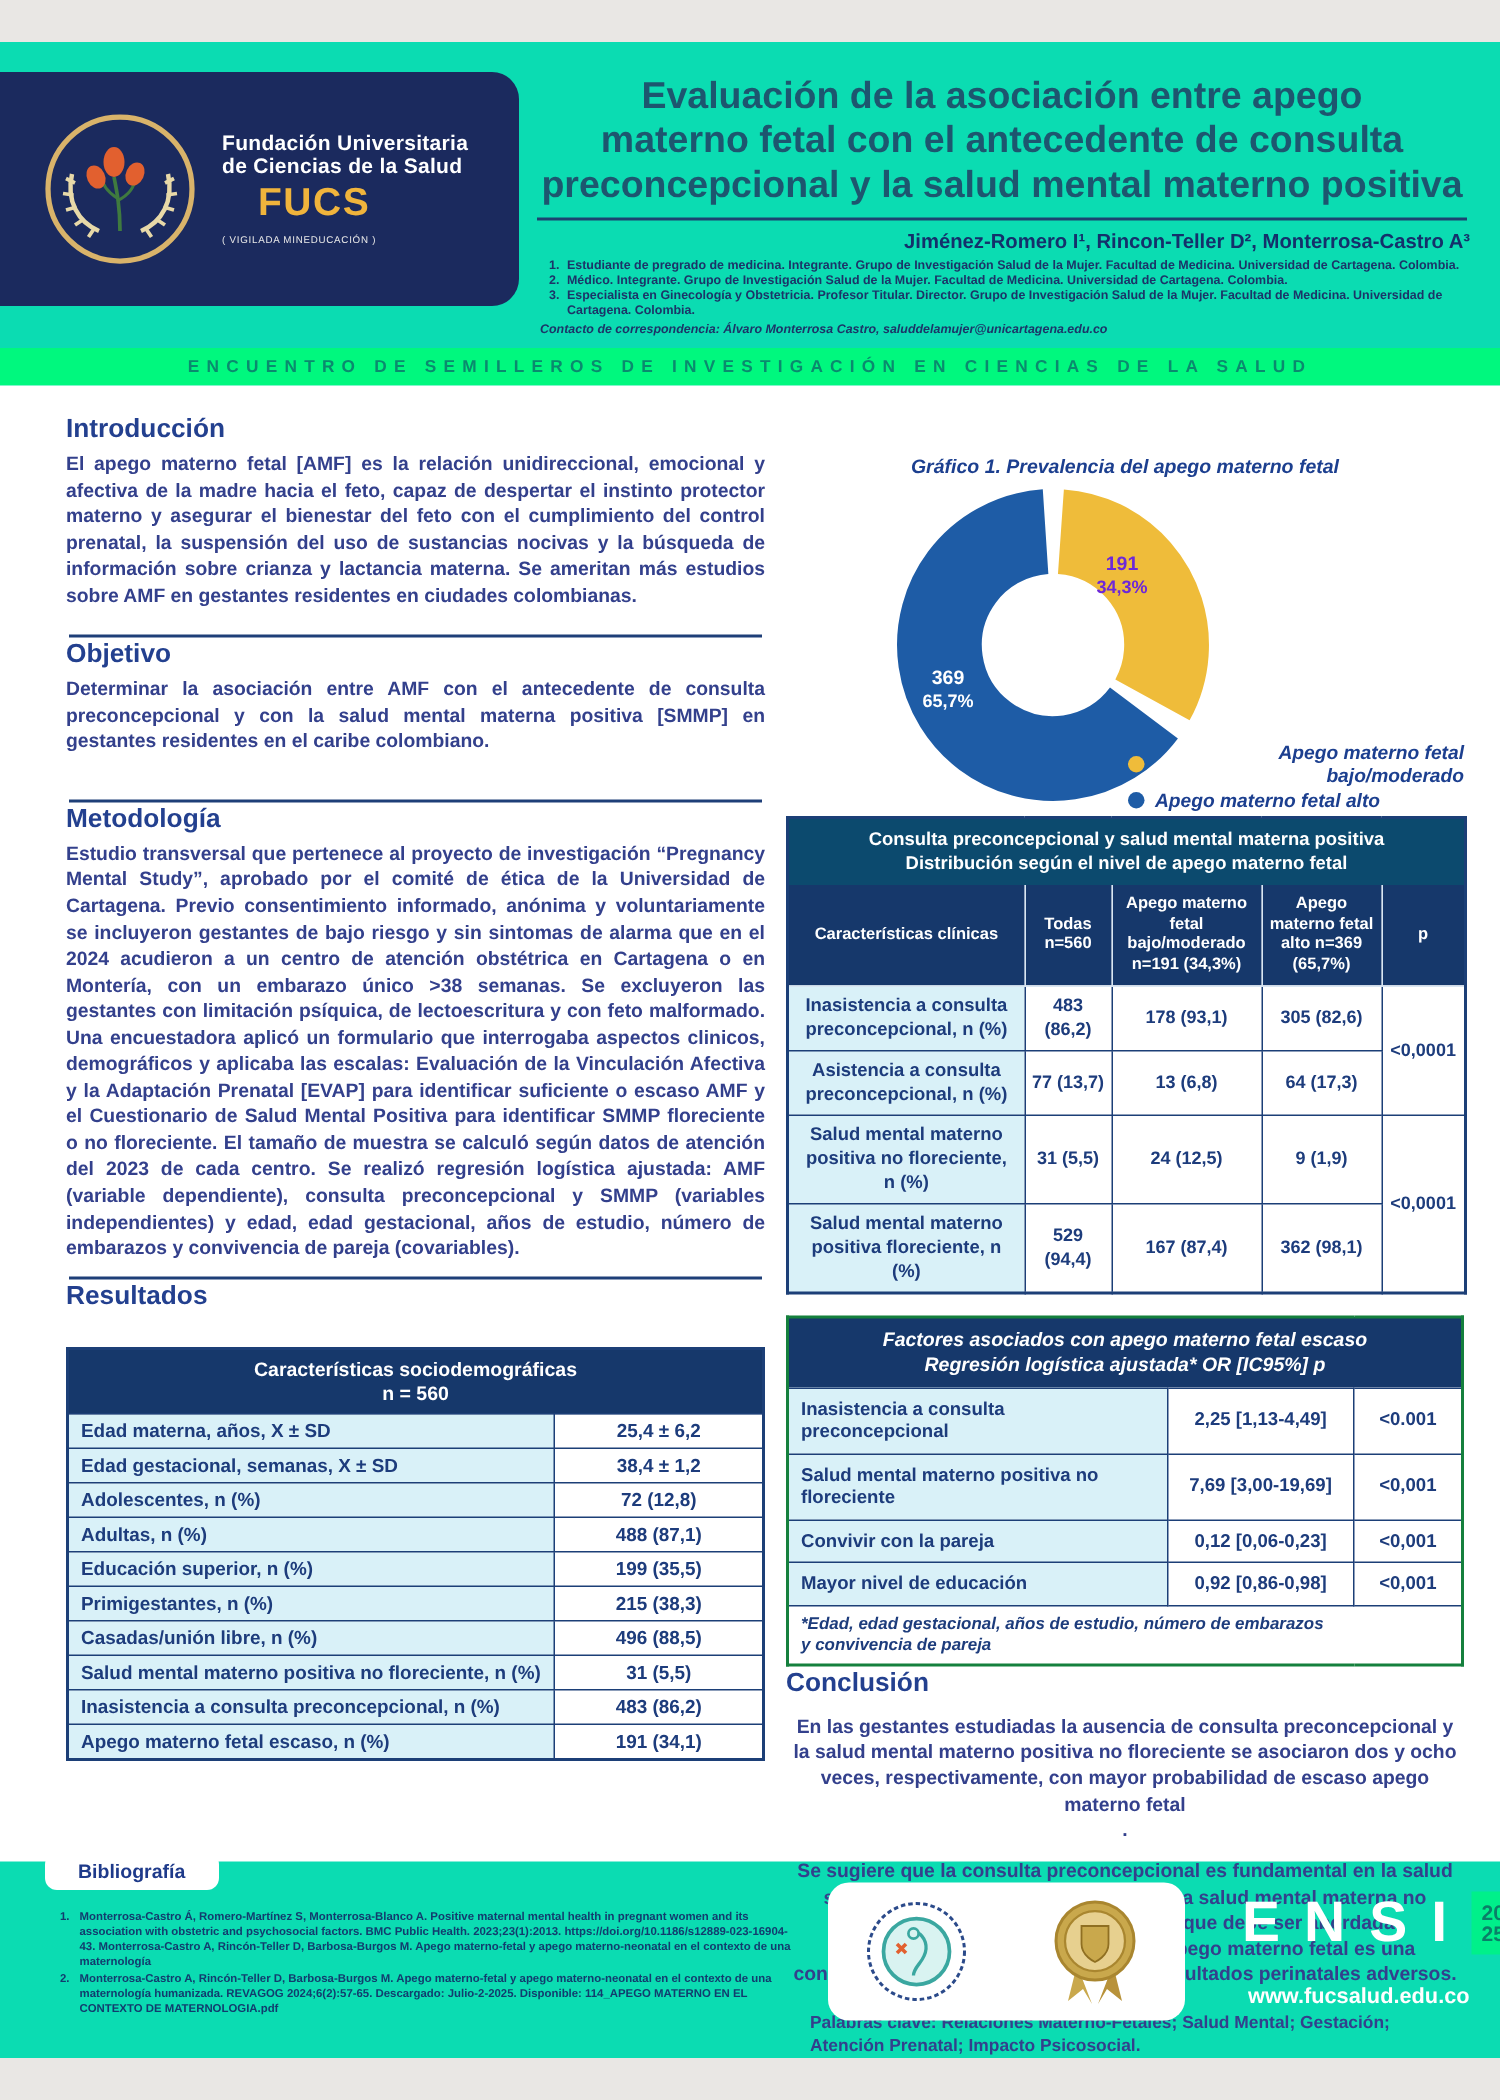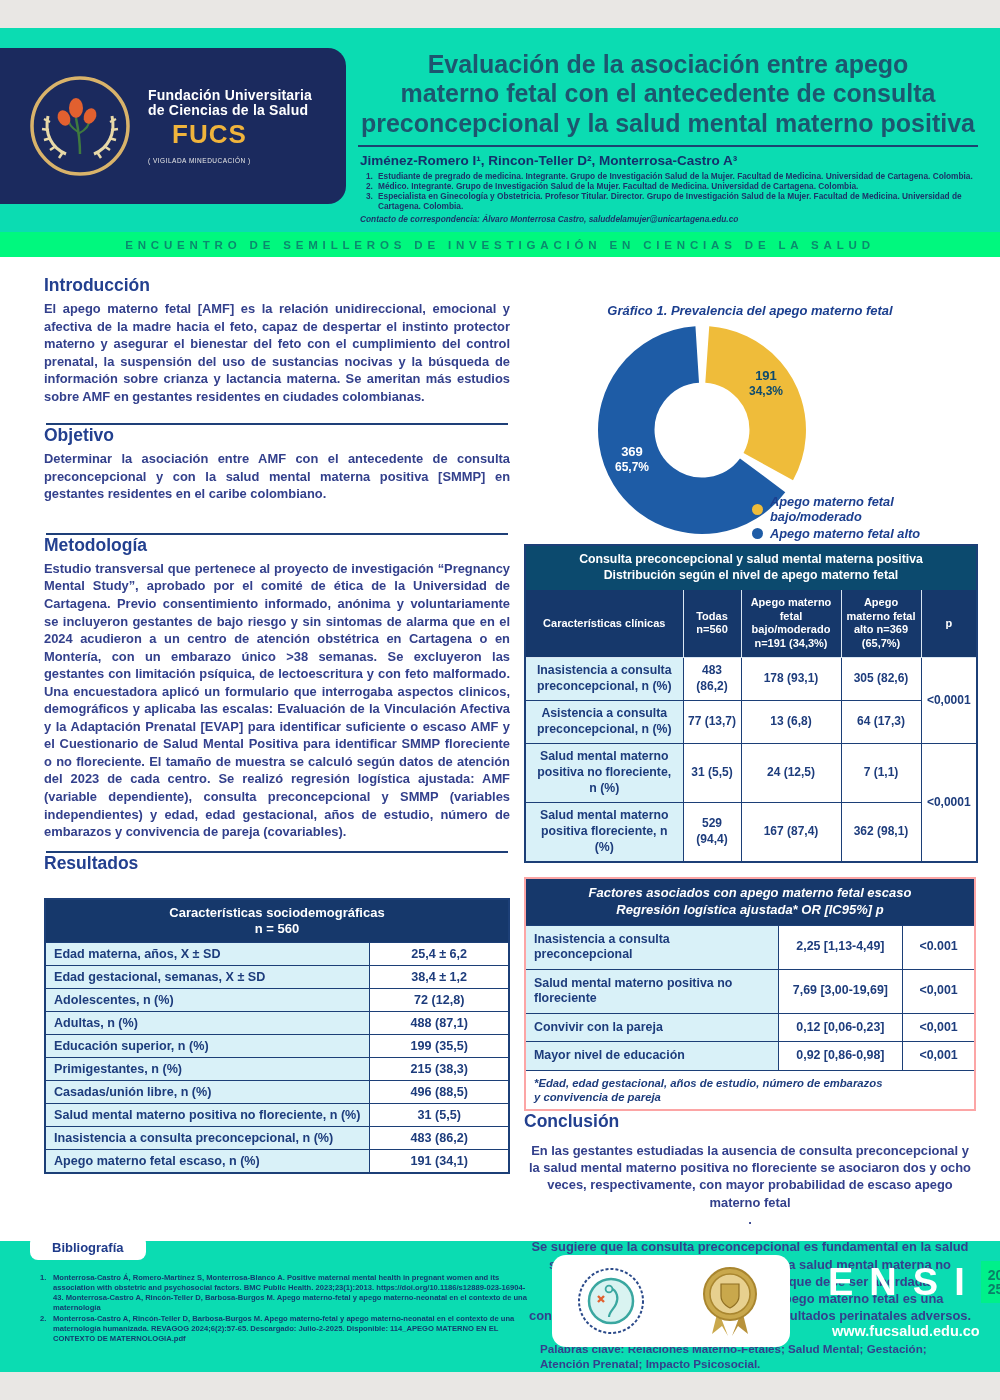--- a/index.html
+++ b/index.html
@@ -11,21 +11,21 @@
   .header-band{position:relative;width:1000px;height:204px;}
   .logo-panel{position:absolute;left:0;top:20px;width:346px;height:156px;background:#1b2a5e;border-radius:0 18px 18px 0;display:flex;align-items:center;}
   .emblem{margin-left:26px;flex:0 0 auto;}
   .logo-text{margin-left:14px;color:#fff;line-height:1.12;}
   .logo-text .org{font-size:14px;font-weight:700;letter-spacing:.2px;}
   .logo-text .fucs{font-size:26px;font-weight:800;color:#f0b43c;letter-spacing:1px;margin-top:1px;margin-left:24px;}
   .logo-text .vigilada{font-size:6.5px;margin-top:8px;letter-spacing:.5px;color:#e8e8e8;}
   .title-block{position:absolute;left:356px;top:22px;width:624px;}
   .poster-title{color:#1d566f;font-weight:800;font-size:25px;line-height:1.17;text-align:center;}
   .title-rule{height:2px;background:#1c4370;margin:7px 2px 6px 2px;}
-  .authors{color:#14306b;font-weight:800;font-size:13.5px;margin-left:4px;}
+  .authors{color:#14306b;font-weight:800;font-size:13.5px;margin-left:4px;text-align:right;}
   .affils{margin:3px 0 0 10px;padding:0;list-style:none;color:#1c3468;font-size:8.3px;font-weight:600;line-height:1.22;}
   .affils li{display:flex;}
   .affils .num{width:12px;flex:0 0 auto;text-align:left;}
   .contact{margin:3px 0 0 4px;color:#1c3468;font-size:8.3px;font-style:italic;font-weight:600;}
 
   
   .banner{width:1000px;height:25px;background:#00f87e;color:#0a8a6e;font-weight:800;font-size:11.5px;letter-spacing:.42em;display:flex;align-items:center;justify-content:center;}
 
   
   .content{position:relative;width:1000px;height:984px;background:#ffffff;display:flex;}
@@ -48,41 +48,41 @@
   .t1 td{border:1.6px solid #1c3f77;font-size:12.6px;font-weight:800;color:#1d3c7c;padding:4px 8px;}
   .t1 td.lab{background:#d9f1f8;width:70%;}
   .t1 td.val{text-align:center;background:#fff;}
 
   .t2{width:452px;margin-top:8px;border:2px solid #1c3f77;table-layout:fixed;}
   .t2 th.band{background:#0c4a6e;color:#fff;font-size:12.3px;font-weight:800;text-align:center;padding:6px 6px;white-space:pre-line;line-height:1.3;}
   .t2 th.colh{background:#16386b;color:#fff;font-size:11px;font-weight:800;text-align:center;padding:6px 3px;line-height:1.25;border:1.6px solid #d9e6f2;border-top:none;}
   .t2 td{border:1.6px solid #1c3f77;font-size:12px;font-weight:800;color:#1d3c7c;text-align:center;padding:5px 3px;line-height:1.3;background:#fff;}
   .t2 td.lab{background:#d9f1f8;text-align:center;font-size:12.3px;padding:5px 6px;}
 
-  .t3{width:452px;margin-top:14px;border:2px solid #fca5a5;table-layout:fixed;}
+  .t3{width:452px;margin-top:14px;border:2px solid #15803d;table-layout:fixed;}
   .t3 th.band{background:#16386b;color:#fff;font-size:13px;font-weight:800;font-style:italic;text-align:center;padding:6px 6px;white-space:pre-line;line-height:1.3;}
   .t3 td{border:1.6px solid #1c3f77;font-size:12.4px;font-weight:800;color:#1d3c7c;padding:6px 8px;background:#fff;line-height:1.25;}
   .t3 td.lab{background:#d9f1f8;}
   .t3 td.ctr{text-align:center;}
   .t3 td.foot{font-style:italic;font-size:11.3px;white-space:pre-line;background:#fff;padding:5px 8px;}
 
   
   .chart-title{color:#1c3f8f;font-weight:800;font-style:italic;font-size:13px;text-align:center;margin-top:2px;}
   .chart-box{position:relative;height:214px;margin-top:4px;}
   .chart-box svg{position:absolute;left:72px;top:2px;}
   .chart-label{position:absolute;text-align:center;font-weight:800;line-height:1.25;}
-  .cl-yellow{left:212px;top:46px;width:60px;color:#0c4a6e;font-size:13px;}
+  .cl-yellow{left:194px;top:46px;width:60px;color:#6d28d9;font-size:13px;}
   .cl-blue{left:78px;top:122px;width:60px;color:#ffffff;font-size:13px;}
   .chart-label .pct{font-weight:700;font-size:12px;}
   .legend{position:absolute;left:228px;top:172px;}
   .legend-item{display:flex;align-items:center;margin-bottom:2px;}
   .legend .dot{width:11px;height:11px;border-radius:50%;margin-right:7px;flex:0 0 auto;}
   .dot-yellow{background:#efbc3a;}
   .dot-blue{background:#1e5ca6;}
-  .legend-label{color:#1c3f8f;font-weight:800;font-style:italic;font-size:12.8px;}
+  .legend-label{color:#1c3f8f;font-weight:800;font-style:italic;font-size:12.8px;text-align:right;}
 
   
   .conc-p{color:#33408c;font-size:12.9px;font-weight:800;line-height:1.34;text-align:center;margin:10px 4px 0 4px;white-space:pre-line;}
   .keywords{margin:16px 24px 0 16px;color:#33408c;font-size:11.6px;font-weight:600;line-height:1.3;}
   .keywords b{font-weight:800;}
 
   
   .footer{position:relative;width:1000px;height:102px;}
   .bib-tab{position:absolute;left:30px;top:-6px;background:#fff;border-radius:8px;padding:5px 22px;color:#1e3a8a;font-weight:800;font-size:13px;}
   .refs{position:absolute;left:40px;top:32px;width:492px;margin:0;padding:0;list-style:none;color:#123c6e;font-size:7.6px;font-weight:700;line-height:1.3;}
@@ -278,21 +278,21 @@
           <tr>
             <td class="lab">Asistencia a consulta preconcepcional, n (%)</td>
             <td>77 (13,7)</td>
             <td>13 (6,8)</td>
             <td>64 (17,3)</td>
           </tr>
           <tr>
             <td class="lab">Salud mental materno positiva no floreciente, n (%)</td>
             <td>31 (5,5)</td>
             <td>24 (12,5)</td>
-            <td>7 (1,1)</td>
+            <td>9 (1,9)</td>
             <td rowspan="2">&lt;0,0001</td>
           </tr>
           <tr>
             <td class="lab">Salud mental materno positiva floreciente, n (%)</td>
             <td>529 (94,4)</td>
             <td>167 (87,4)</td>
             <td>362 (98,1)</td>
           </tr>
         </tbody>
           </table>

